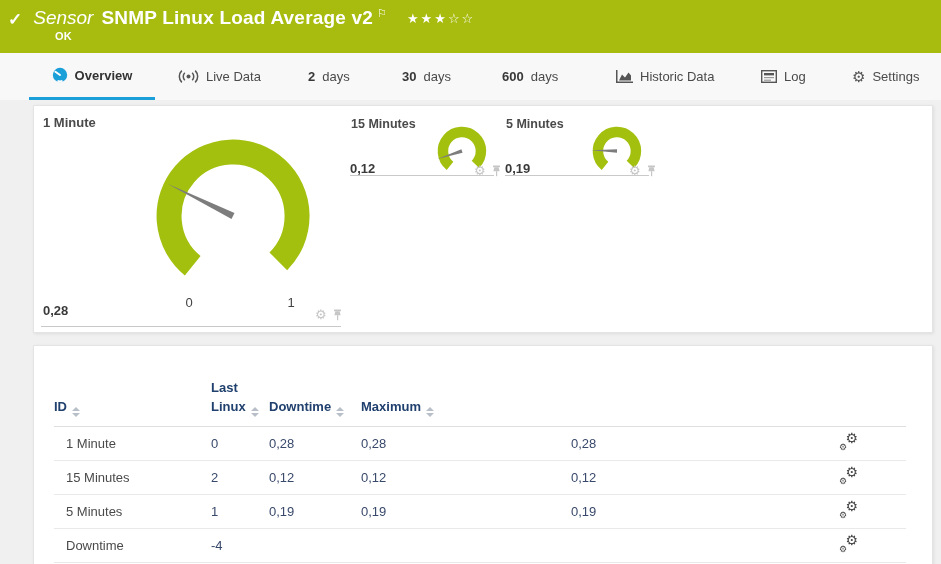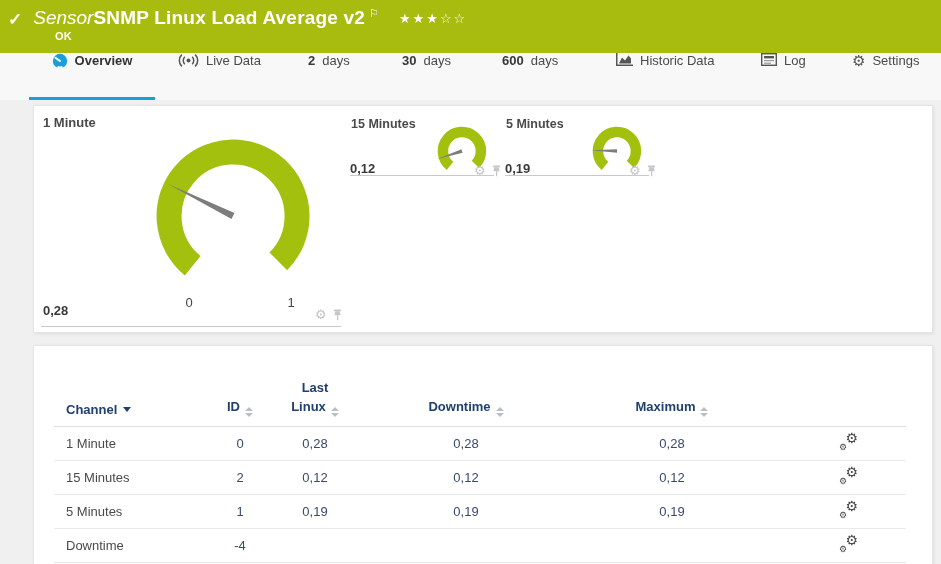--- a/index.html
+++ b/index.html
@@ -6,28 +6,28 @@
   body{
     width:941px;height:564px;position:relative;overflow:hidden;
     background:#f0f0f0;font-family:"Liberation Sans",sans-serif;
     -webkit-font-smoothing:antialiased;
   }
   
   .topbar{position:absolute;left:0;top:0;width:941px;height:53px;background:#a8bc0f;color:#fff}
   .topbar .row1{position:absolute;left:8px;top:7px;display:flex;align-items:baseline;white-space:nowrap}
   .check-ic{font-size:17px;font-weight:bold;position:relative;top:1px}
   .kind{font-style:italic;font-size:19px;margin-left:11px}
-  .sensor-title{font-weight:bold;font-size:19px;letter-spacing:.2px}
+  .sensor-title{font-weight:bold;font-size:19px;margin-left:8px;letter-spacing:.2px}
   .flag-ic{font-size:11px;margin-left:4px;position:relative;top:-7px}
   .stars{font-size:13px;margin-left:20px;letter-spacing:2px;position:relative;top:-1px}
   .status-ok{position:absolute;left:55px;top:30px;font-size:11px;font-weight:bold;letter-spacing:.3px}
 
   
   .tabstrip{position:absolute;left:0;top:53px;width:941px;height:47px;background:#f8f8f8}
-  .tab{position:absolute;top:0;height:100%;display:flex;gap:7px;
+  .tab{position:absolute;top:0;height:100%;display:flex;align-items:center;gap:7px;
        font-size:13px;color:#4a4a4a;cursor:pointer;box-sizing:border-box}
   .tab .num{font-weight:bold;color:#383838}
   .tab.active{font-weight:bold;color:#333;border-bottom:3px solid #1a9fd9;justify-content:center}
   .t-overview{left:29px;width:126px}
   .t-live{left:178px}
   .t-2d{left:308px}
   .t-30d{left:402px}
   .t-365d{left:502px}
   .t-historic{left:615px}
   .t-log{left:761px}
@@ -71,21 +71,21 @@
   .pin-ic{display:inline-block;line-height:0}
 
   
   .tbl{position:absolute;left:20px;top:0;width:852px}
   .tr{display:grid;grid-template-columns:157px 58px 92px 210px 202px 133px;align-items:center}
   .thead{height:80px;align-items:end;border-bottom:1px solid #dedede;
          color:#20406e;font-size:13px;font-weight:bold}
   .thead .th{padding-bottom:9px}
   .row{height:33px;border-bottom:1px solid #e9e9e9;font-size:13px}
   .c-left{text-align:left;padding-left:12px}
-  .c-right{text-align:center}
+  .c-right{text-align:left}
   .row .ch{color:#4a4a4a}
   .row .num{color:#39496b}
   .c-gear{text-align:right;padding-right:48px}
   .th2{line-height:1.45}
   .caret{display:inline-block;width:0;height:0;border-left:4px solid transparent;
          border-right:4px solid transparent;border-top:5px solid #20406e;margin-left:6px;vertical-align:2px}
   .sort{display:inline-flex;flex-direction:column;gap:2px;margin-left:5px;vertical-align:0px}
   .sort i{display:block;width:0;height:0;border-left:4px solid transparent;border-right:4px solid transparent}
   .sort .u{border-bottom:4px solid #b9bfc9}
   .sort .d{border-top:4px solid #b9bfc9}
@@ -216,23 +216,20 @@
       </svg>
     </span>
   </div>
   <div class="g-line ln-5min"></div>
 </div>
 
 <div class="panel panel-table">
   <div class="tbl">
 
     <div class="tr thead" style="color: rgb(32, 64, 110);">
-      <div class="th c-left">
-        <span>Channel</span><span class="caret"></span>
-      </div>
       <div class="th c-right">
         <span>ID</span><span class="sort">
             <i class="u"></i>
             <i class="d"></i>
           </span>
       </div>
       <div class="th c-right th2">
         <span>Last</span><br>
         <span>Linux</span><span class="sort">
             <i class="u"></i>

